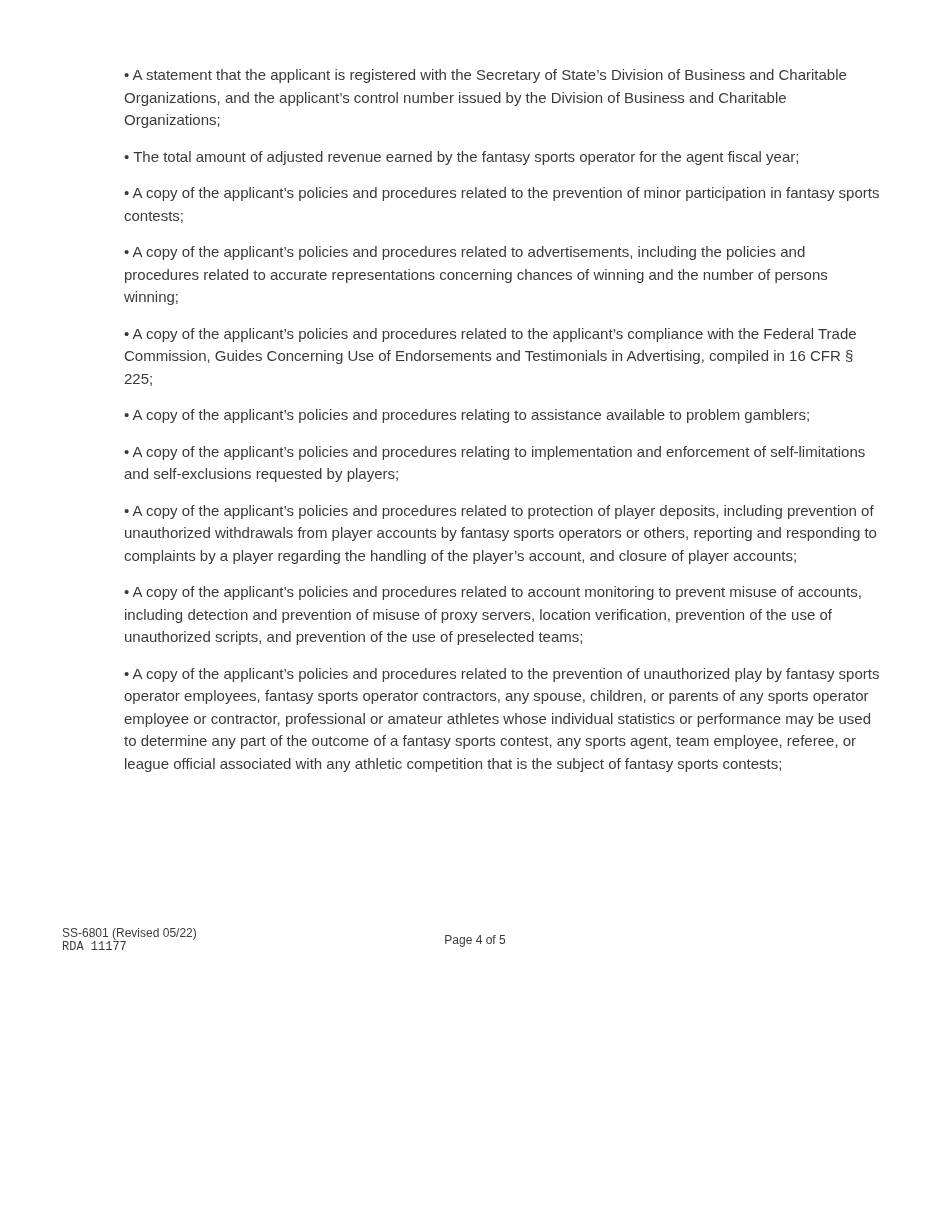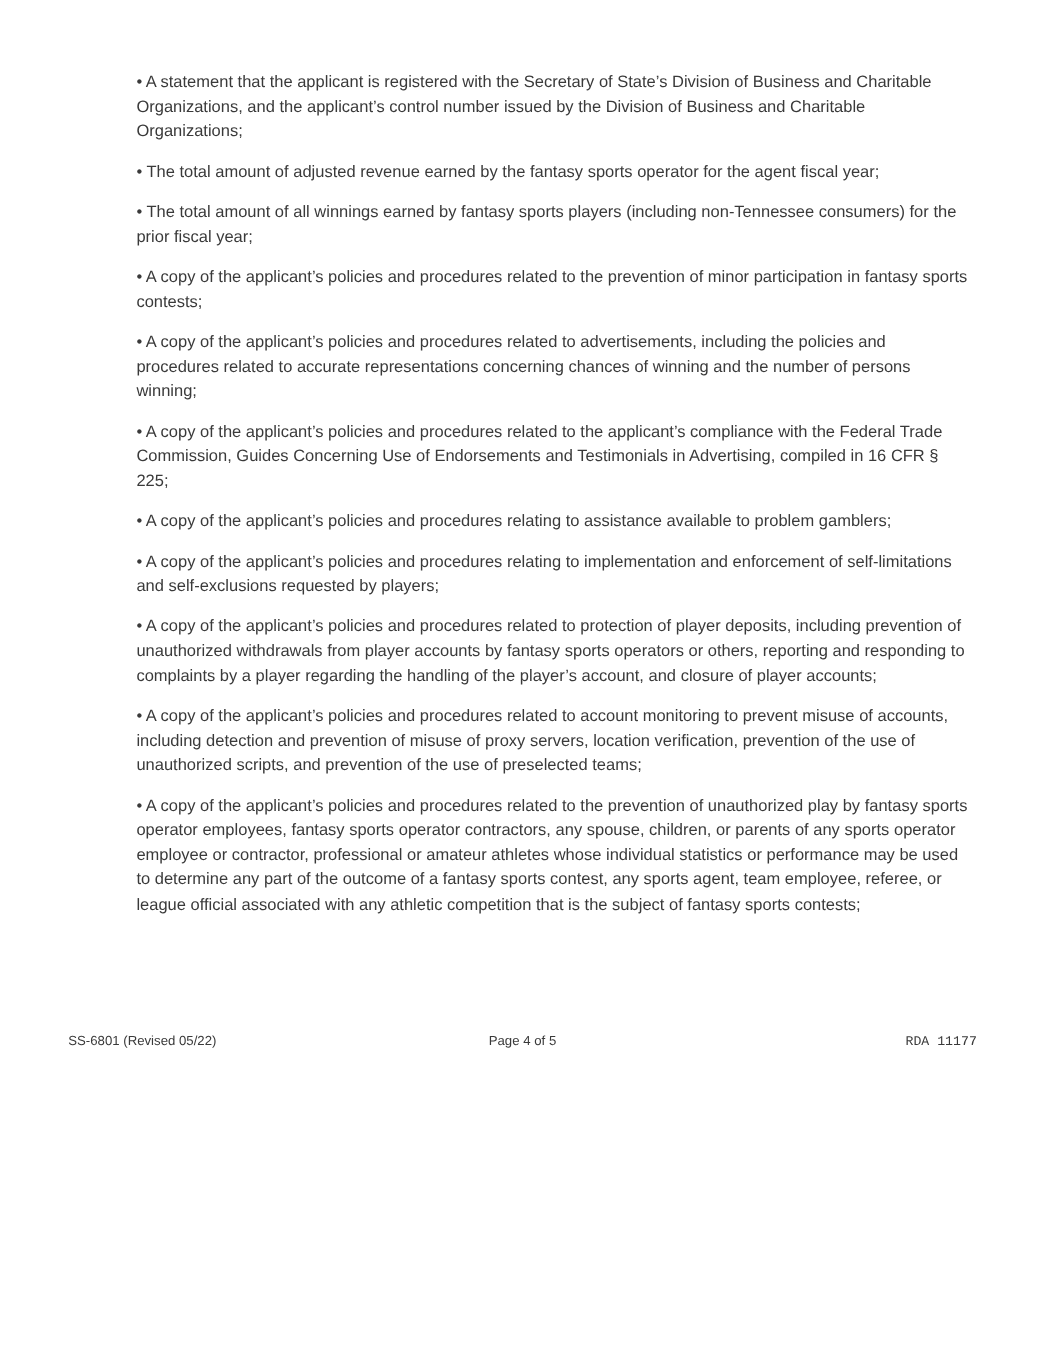--- a/index.html
+++ b/index.html
@@ -32,45 +32,45 @@
     text-align: left;
     color: #3a3a3a;
   }
 
   .footer {
     position: absolute;
     left: 62px;
     right: 62px;
     bottom: 56px;
     display: flex;
-    justify-content: space-between;
+    justify-content: center;
     align-items: baseline;
     font-size: 12px;
     color: #3a3a3a;
+    flex-direction: column;
   }
 
   .footer .footer-center {
     position: absolute;
     left: 0;
     right: 0;
     text-align: center;
   }
 
   .footer .footer-left  { position: relative; z-index: 1; }
   .footer .footer-right { position: relative; z-index: 1; font-family: Liberation Mono, monospace; }
 </style>
 </head>
 <body>
 
 <div class="page">
 
   <main class="content">
     <p class="bullet">• A statement that the applicant is registered with the Secretary of State’s Division of Business and Charitable Organizations, and the applicant’s control number issued by the Division of Business and Charitable Organizations;</p>
     <p class="bullet">• The total amount of adjusted revenue earned by the fantasy sports operator for the agent fiscal year;</p>
-    <p class="bullet">• The total amount of all winnings earned by fantasy sports players (including non-Tennessee consumers) for the prior fiscal year;</p>
     <p class="bullet">• A copy of the applicant’s policies and procedures related to the prevention of minor participation in fantasy sports contests;</p>
     <p class="bullet">• A copy of the applicant’s policies and procedures related to advertisements, including the policies and procedures related to accurate representations concerning chances of winning and the number of persons winning;</p>
     <p class="bullet">• A copy of the applicant’s policies and procedures related to the applicant’s compliance with the Federal Trade Commission, Guides Concerning Use of Endorsements and Testimonials in Advertising, compiled in 16 CFR § 225;</p>
     <p class="bullet">• A copy of the applicant’s policies and procedures relating to assistance available to problem gamblers;</p>
     <p class="bullet">• A copy of the applicant’s policies and procedures relating to implementation and enforcement of self-limitations and self-exclusions requested by players;</p>
     <p class="bullet">• A copy of the applicant’s policies and procedures related to protection of player deposits, including prevention of unauthorized withdrawals from player accounts by fantasy sports operators or others, reporting and responding to complaints by a player regarding the handling of the player’s account, and closure of player accounts;</p>
     <p class="bullet">• A copy of the applicant’s policies and procedures related to account monitoring to prevent misuse of accounts, including detection and prevention of misuse of proxy servers, location verification, prevention of the use of unauthorized scripts, and prevention of the use of preselected teams;</p>
     <p class="bullet">• A copy of the applicant’s policies and procedures related to the prevention of unauthorized play by fantasy sports operator employees, fantasy sports operator contractors, any spouse, children, or parents of any sports operator employee or contractor, professional or amateur athletes whose individual statistics or performance may be used to determine any part of the outcome of a fantasy sports contest, any sports agent, team employee, referee, or league official associated with any athletic competition that is the subject of fantasy sports contests;</p>
   </main>
 

